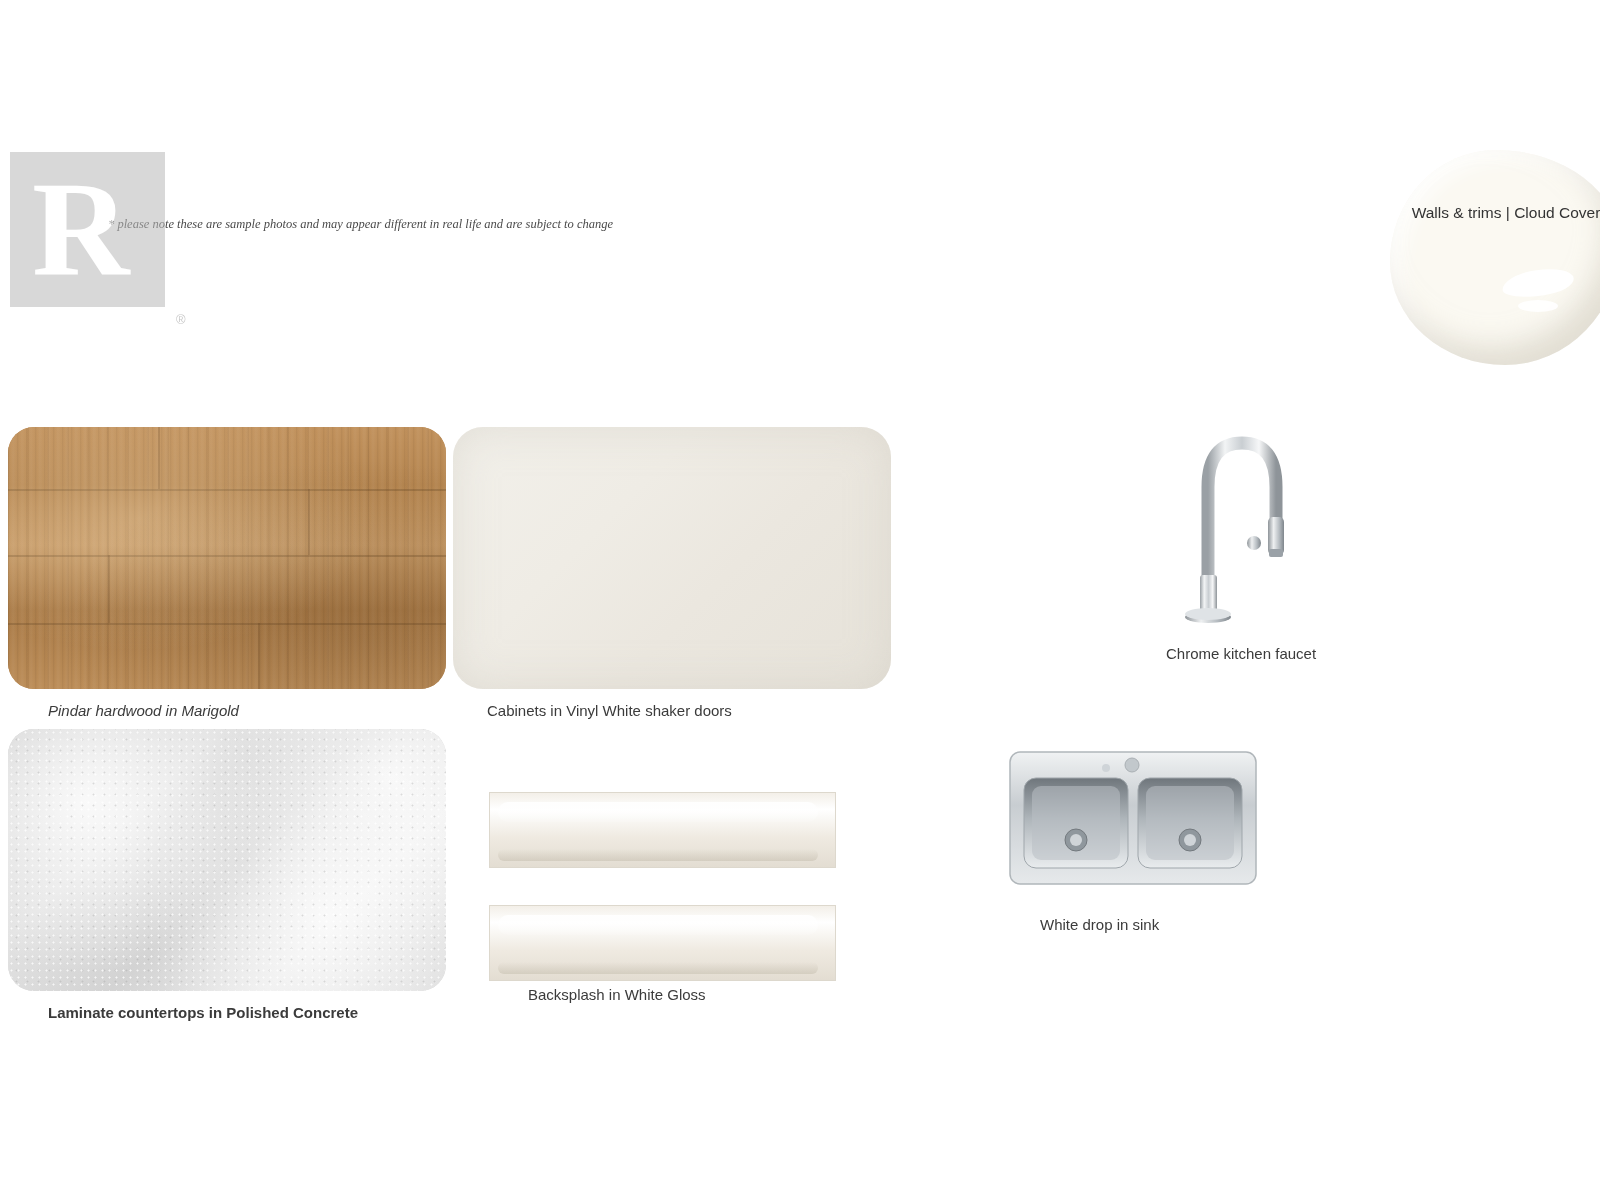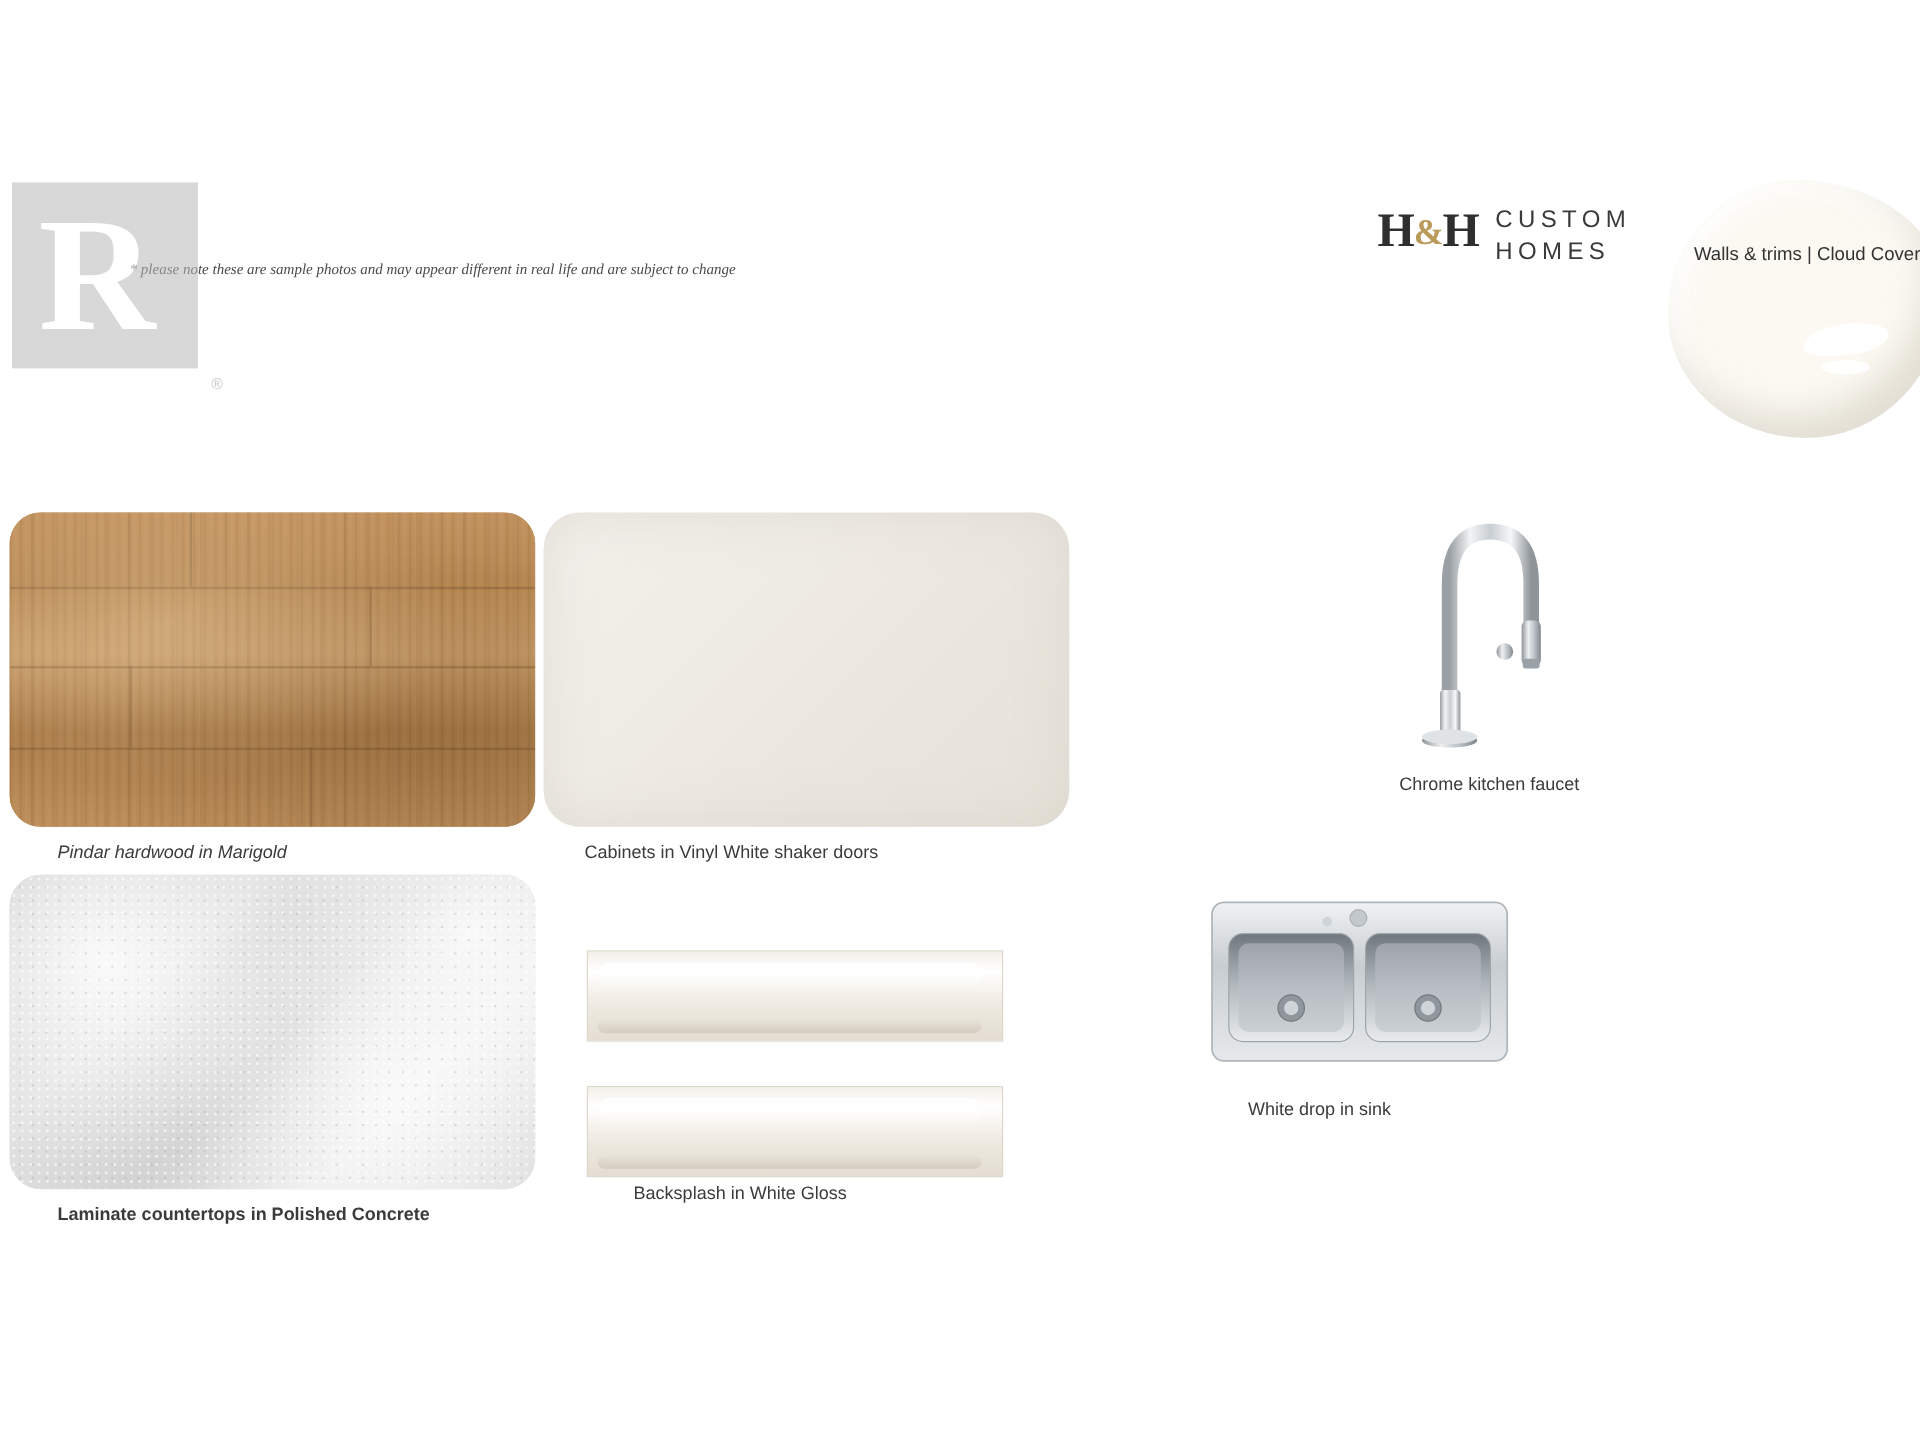--- a/index.html
+++ b/index.html
@@ -333,27 +333,20 @@
 <div class="page">
 
   <div class="subtitle">* please note these are sample photos and may appear different in real life and are subject to change</div>
 
   <div class="realtor-logo">
     <div class="realtor-square"></div>
     <div class="realtor-r">R</div>
     <div class="realtor-reg">®</div>
   </div>
 
-  <div class="hh-logo">
-    <div class="hh-mark">
-      <span>H</span><span class="hh-amp">&amp;</span><span>H</span>
-    </div>
-    <div class="hh-custom">CUSTOM</div>
-    <div class="hh-homes">HOMES</div>
-  </div>
 
   <div class="paint-blob">
     <div class="blob-shape"></div>
     <div class="blob-gloss"></div>
     <div class="blob-gloss2"></div>
     <div class="blob-label">Walls &amp; trims | Cloud Cover</div>
   </div>
 
   <div class="hardwood">
     <div class="hardwood-grain"></div>

